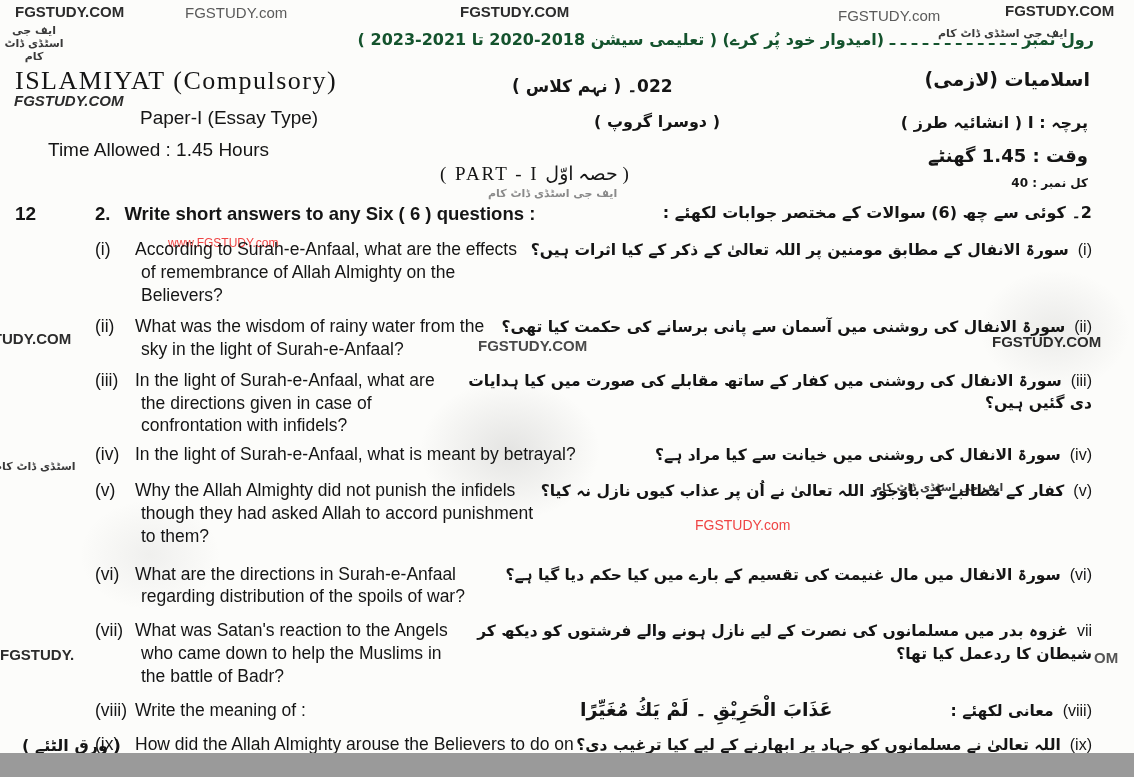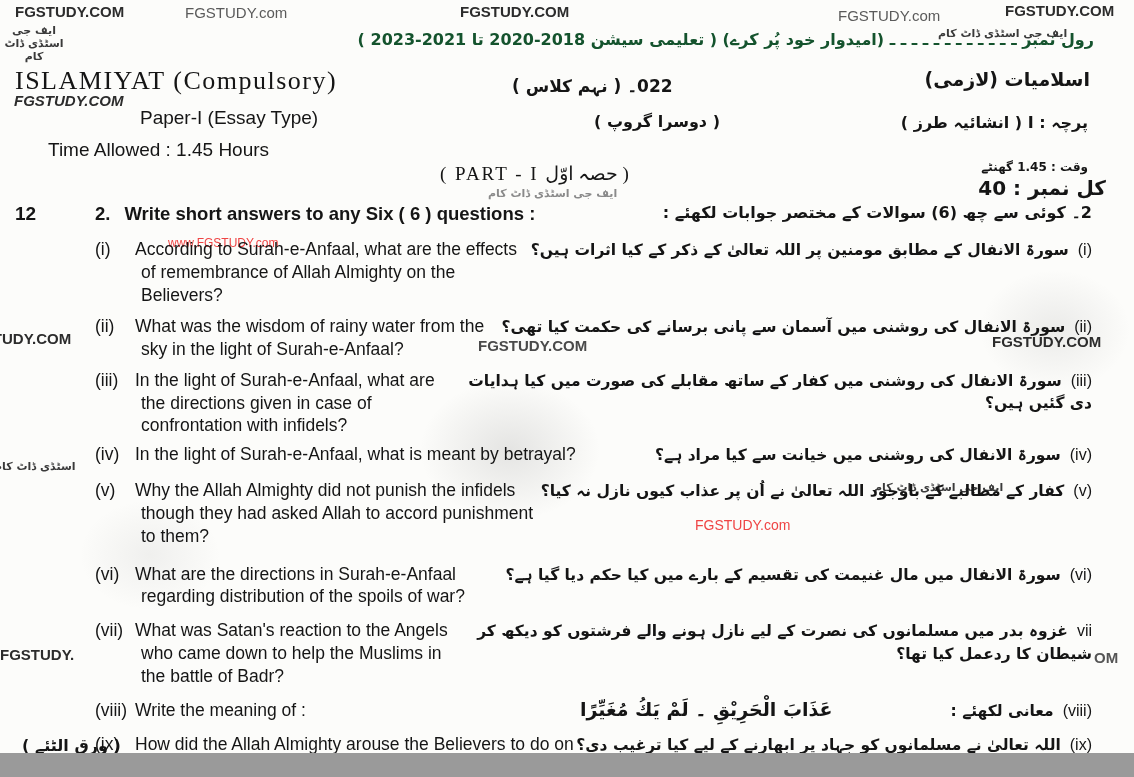--- a/index.html
+++ b/index.html
@@ -19,23 +19,23 @@
   
   .hdr { position:absolute; inset:0; }
   .roll-line { position:absolute; top:30px; right:40px; direction:rtl; font-size:16px; white-space:nowrap; color:#14532d; }
   .title-en { position:absolute; top:66px; left:15px; font-family:"Liberation Serif", serif; font-weight:400; font-size:26px; letter-spacing:1.5px; }
   .title-ur { position:absolute; top:68px; right:44px; direction:rtl; font-size:19px; }
   .code-class { position:absolute; top:76px; left:512px; direction:rtl; font-size:17px; }
   .group-ur { position:absolute; top:112px; left:594px; direction:rtl; font-size:16px; }
   .paper-en { position:absolute; top:107px; left:140px; font-size:19px; }
   .paper-ur { position:absolute; top:113px; right:46px; direction:rtl; font-size:16px; }
   .time-en { position:absolute; top:139px; left:48px; font-size:19px; }
-  .time-ur { position:absolute; top:160px; right:46px; direction:rtl; font-size:12px; }
+  .time-ur { position:absolute; top:145px; right:46px; direction:rtl; font-size:18px; }
   .marks-en { position:absolute; top:171px; left:48px; font-size:19px; }
-  .marks-ur { position:absolute; top:176px; right:28px; direction:rtl; font-size:20px; }
+  .marks-ur { position:absolute; top:176px; right:46px; direction:rtl; font-size:12px; }
   .part-line { position:absolute; top:162px; left:440px; font-family:"Liberation Serif", serif; font-size:19px; letter-spacing:2px; }
 
   
   .main { position:absolute; top:203px; left:95px; right:42px; }
   .qhead { position:relative; margin-bottom:13px; font-weight:700; font-size:18.5px; }
   .qhead::after, .item::after { content:""; display:block; clear:both; }
   .qmarks { position:absolute; left:-80px; top:0; font-weight:700; font-size:19px; }
   .qnum { margin-right:14px; }
   .qhead .qur { float:right; direction:rtl; font-size:16px; max-width:520px; }
   .item { position:relative; margin-bottom:9px; font-size:17.5px; line-height:1.3; }

